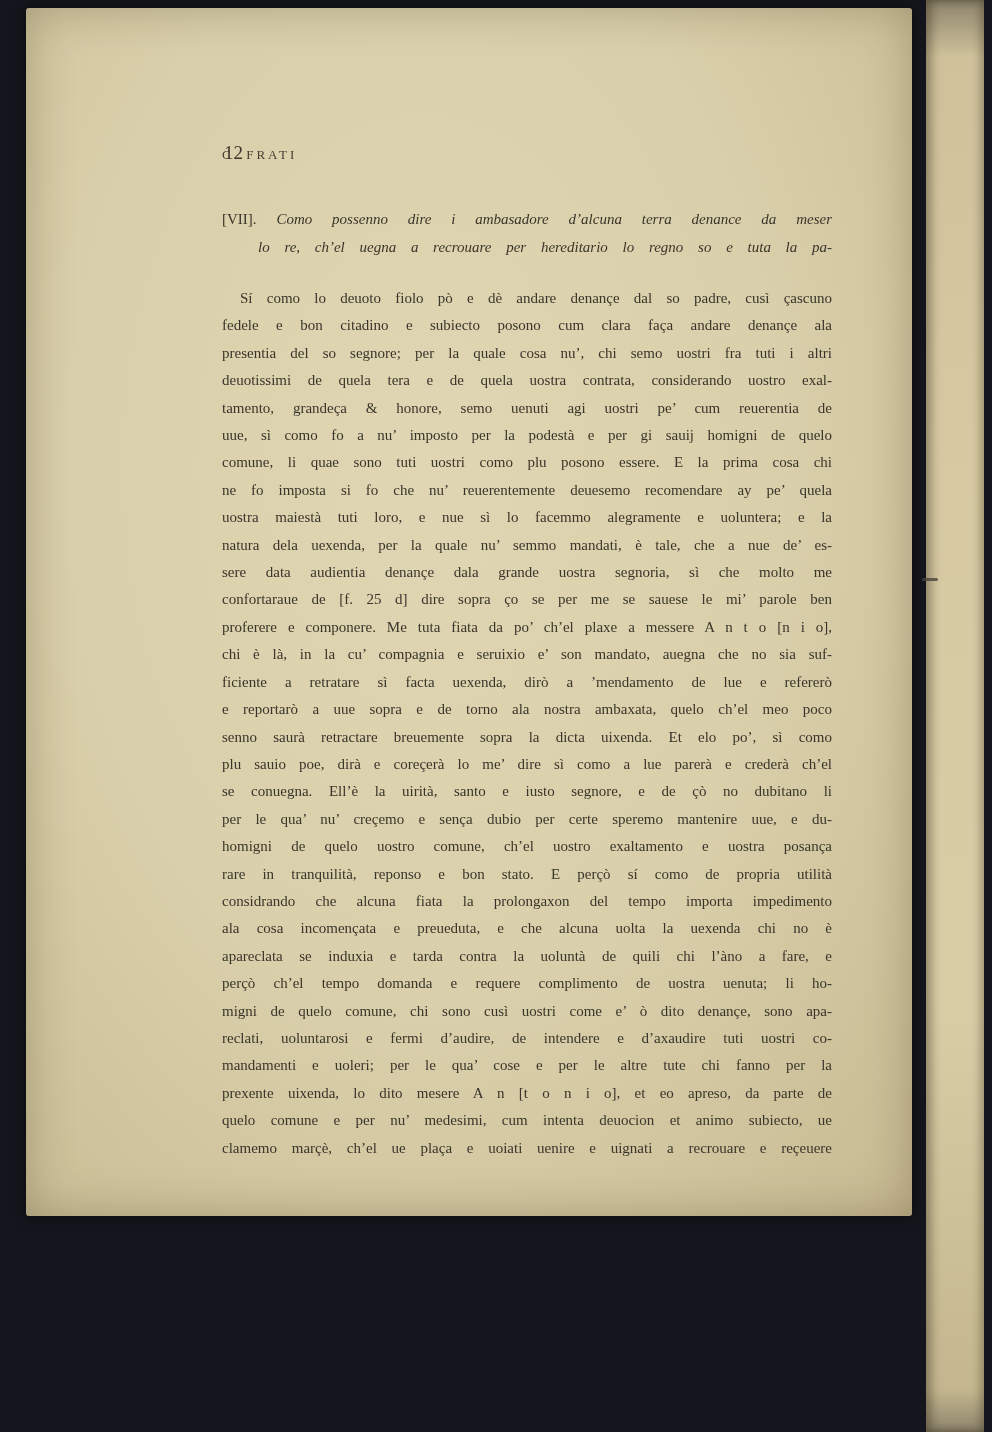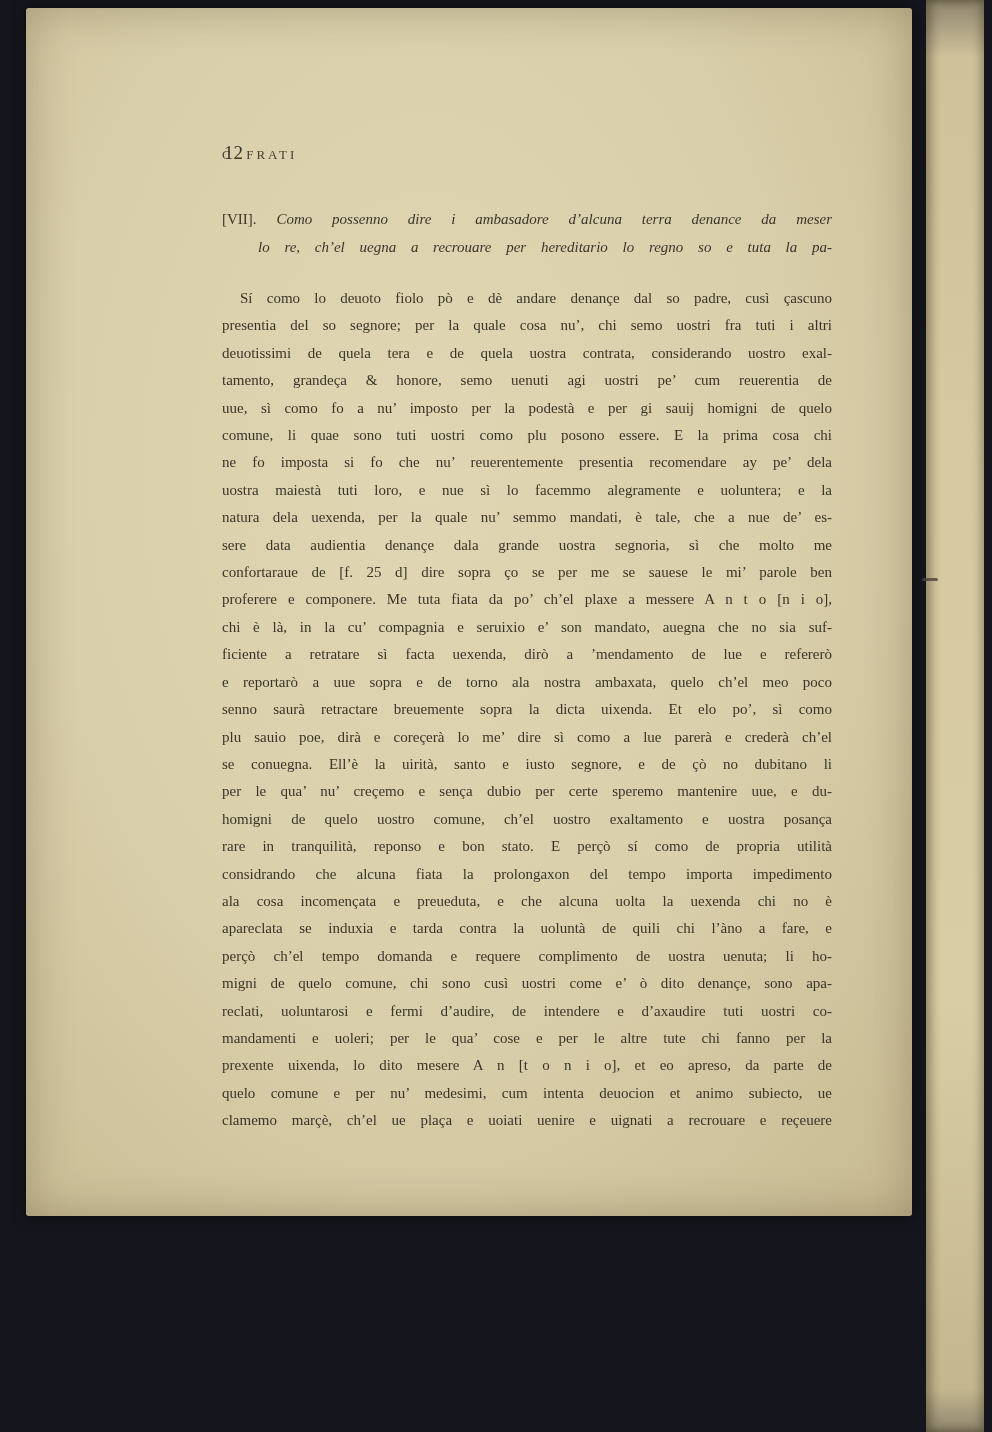--- a/index.html
+++ b/index.html
@@ -69,26 +69,27 @@
 
       <div class="heading">
         <div class="line"><span class="roman">[VII].</span> <span>Como possenno dire i ambasadore d’alcuna terra denance da meser</span></div>
         <div id="heading-cont">
             <div class="line hang">lo re, ch’el uegna a recrouare per hereditario lo regno so e tuta la pa-</div>
           </div>
       </div>
 
       <div class="para-body" id="body-lines">
           <div class="line indent">Sí como lo deuoto fiolo pò e dè andare denançe dal so padre, cusì çascuno</div>
+          <div class="line">fedele e bon citadino e subiecto posono cum clara faça andare denançe ala</div>
           <div class="line">presentia del so segnore; per la quale cosa nu’, chi semo uostri fra tuti i altri</div>
           <div class="line">deuotissimi de quela tera e de quela uostra contrata, considerando uostro exal-</div>
           <div class="line">tamento, grandeça &amp; honore, semo uenuti agi uostri pe’ cum reuerentia de</div>
           <div class="line">uue, sì como fo a nu’ imposto per la podestà e per gi sauij homigni de quelo</div>
           <div class="line">comune, li quae sono tuti uostri como plu posono essere. E la prima cosa chi</div>
-          <div class="line">ne fo imposta si fo che nu’ reuerentemente presentia recomendare ay pe’ dela</div>
+          <div class="line">ne fo imposta si fo che nu’ reuerentemente deuesemo recomendare ay pe’ quela</div>
           <div class="line">uostra maiestà tuti loro, e nue sì lo facemmo alegramente e uoluntera; e la</div>
           <div class="line">natura dela uexenda, per la quale nu’ semmo mandati, è tale, che a nue de’ es-</div>
           <div class="line">sere data audientia denançe dala grande uostra segnoria, sì che molto me</div>
           <div class="line">confortaraue de [f. 25 d] dire sopra ço se per me se sauese le mi’ parole ben</div>
           <div class="line">proferere e componere. Me tuta fiata da po’ ch’el plaxe a messere A n t o [n i o],</div>
           <div class="line">chi è là, in la cu’ compagnia e seruixio e’ son mandato, auegna che no sia suf-</div>
           <div class="line">ficiente a retratare sì facta uexenda, dirò a ’mendamento de lue e refererò</div>
           <div class="line">e reportarò a uue sopra e de torno ala nostra ambaxata, quelo ch’el meo poco</div>
           <div class="line">senno saurà retractare breuemente sopra la dicta uixenda. Et elo po’, sì como</div>
           <div class="line">plu sauio poe, dirà e coreçerà lo me’ dire sì como a lue parerà e crederà ch’el</div>

